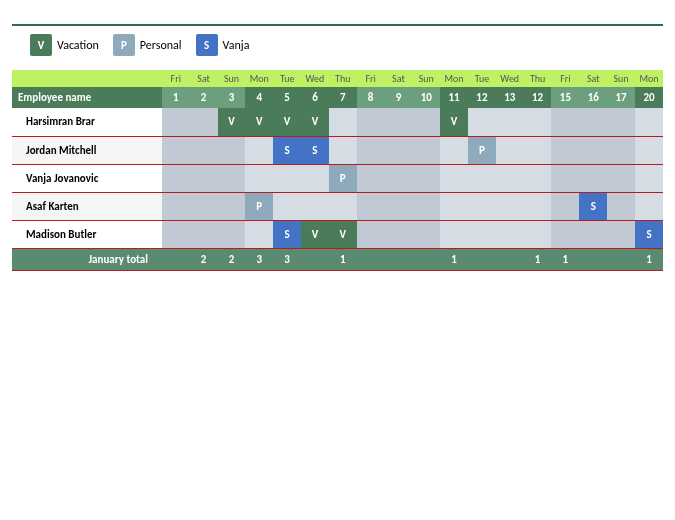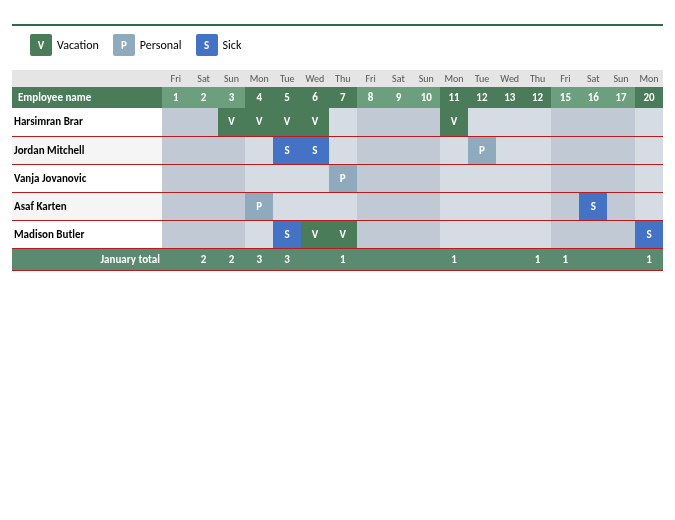--- a/index.html
+++ b/index.html
@@ -103,21 +103,21 @@
       padding-left: 140px;
     }
 
     .schedule-table {
       width: 100%;
       border-collapse: collapse;
       font-size: 11px;
     }
 
     .schedule-table thead tr.dow-row th {
-      background: #e5e5e5;
+      background: #bef264;
       color: #555;
       font-weight: 400;
       text-align: center;
       padding: 2px 1px;
       font-size: 10px;
     }
 
     .schedule-table thead tr.dow-row th.name-col {
       text-align: left;
       width: 140px;
@@ -136,21 +136,21 @@
     }
 
     .schedule-table tbody tr.total-row {
       background: #5a8a70 !important;
       color: #fff;
       font-weight: 700;
     }
 
     .schedule-table .name-col {
       text-align: left;
-      padding: 4px 2px;
+      padding: 4px 14px;
       font-weight: 700;
       font-size: 11px;
       width: 140px;
       min-width: 140px;
       white-space: nowrap;
     }
 
     .schedule-table .date-col {
       text-align: center;
       padding: 2px 1px;
@@ -225,21 +225,21 @@
       <div class="key-item">
         <div class="key-box vacation">V</div>
         <span class="key-text">Vacation</span>
       </div>
       <div class="key-item">
         <div class="key-box personal">P</div>
         <span class="key-text">Personal</span>
       </div>
       <div class="key-item">
         <div class="key-box sick">S</div>
-        <span class="key-text">Sick</span>
+        <span class="key-text">Vanja</span>
       </div>
     </div>
   </div>
 
   <div class="dates-section">
     <div class="dates-heading"></div>
     <table class="schedule-table" id="main-table">
       <thead>
         <tr class="dow-row" id="dow-row">
         <th class="name-col"></th>

